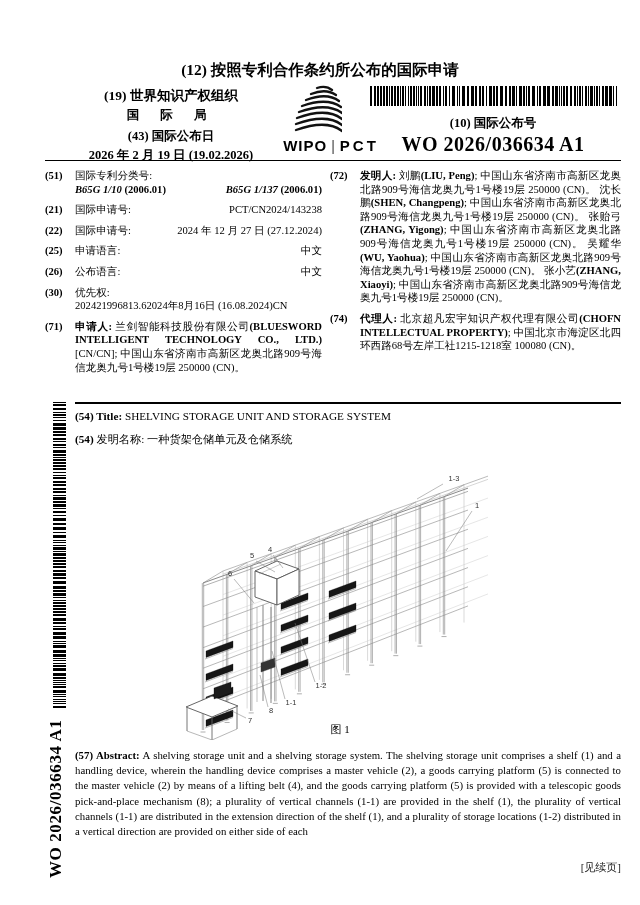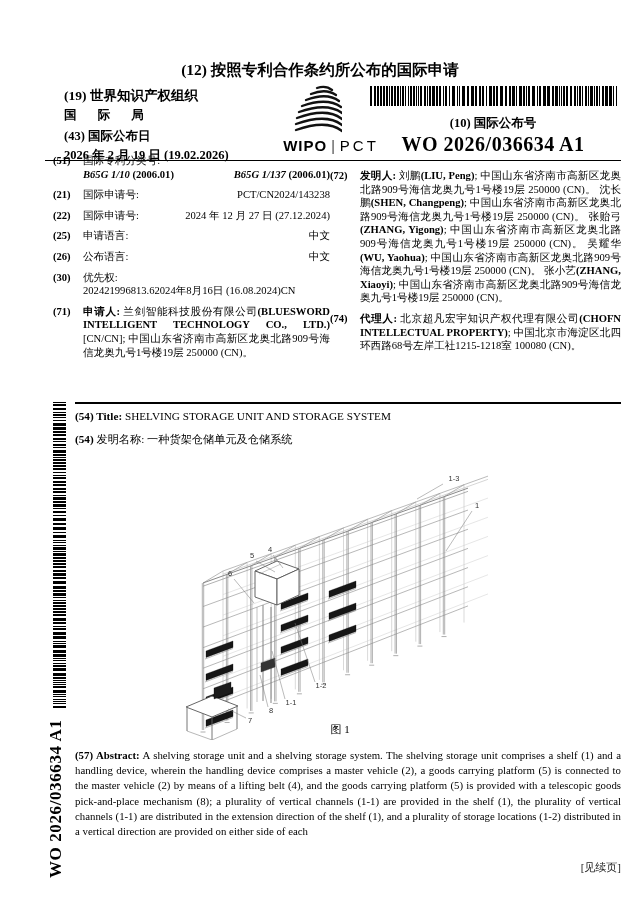--- a/index.html
+++ b/index.html
@@ -3,37 +3,37 @@
 <meta charset="utf-8">
 <style>
   html,body{margin:0;padding:0;}
   body{width:640px;height:905px;background:#ffffff;position:relative;overflow:hidden;
        font-family:"Liberation Serif","DejaVu Serif",serif;color:#000;}
   .abs{position:absolute;}
   .b{font-weight:bold;}
   .bi{font-weight:bold;font-style:italic;}
   
   #pub-type{left:30px;top:60px;width:580px;text-align:center;font-size:15.5px;font-weight:bold;}
-  #bureau-block{left:64px;top:87px;width:200px;text-align:left;}
+  #bureau-block{left:71px;top:87px;width:200px;text-align:center;}
   #bureau-block .l1{font-size:13.5px;font-weight:bold;}
   #bureau-block .l2{font-size:12.5px;font-weight:bold;letter-spacing:9px;margin-top:2px;}
   #bureau-block .l3{font-size:12.5px;font-weight:bold;margin-top:4px;}
   #bureau-block .l4{font-size:12.5px;font-weight:bold;margin-top:2px;}
   #wipo-logo{left:286px;top:84px;}
   #wipo-wordmark{left:258px;top:137px;width:146px;text-align:center;
       font-family:"Liberation Sans","DejaVu Sans",sans-serif;font-size:15px;font-weight:bold;letter-spacing:1px;}
   #wipo-wordmark .sep{font-weight:normal;color:#444;padding:0 4px;font-size:14px;}
-  #wipo-wordmark .pct{font-weight:400;letter-spacing:3px;}
+  #wipo-wordmark .pct{font-weight:700;letter-spacing:3px;}
   #top-barcode{left:370px;top:86px;width:250px;height:20px;display:flex;align-items:stretch;}
   #pubnum-block{left:366px;top:115px;width:254px;text-align:center;}
   #pubnum-block .l1{font-size:12.5px;font-weight:bold;}
   #pubnum-block .l2{font-size:20px;font-weight:bold;margin-top:1px;letter-spacing:0.5px;}
   .rule1{left:45px;top:160px;width:576px;height:0;border-top:1.6px solid #000;}
   
-  #biblio-left{left:45px;top:154px;width:277px;margin-left:8px;}
+  #biblio-left{left:45px;top:169px;width:277px;}
   #biblio-right{left:330px;top:169px;width:291px;}
   .entry{display:flex;margin-bottom:7px;font-size:10.6px;line-height:13.6px;}
   .entry .code{width:30px;flex:none;font-weight:bold;}
   .entry .content{flex:1;text-align:justify;}
   .kv{display:flex;justify-content:space-between;}
   .row3{display:flex;}
   .seg{word-break:break-word;}
   
   .rule2{left:75px;top:402px;width:546px;height:0;border-top:2px solid #000;}
   #title-en{left:75px;top:410px;width:546px;font-size:11.2px;}

